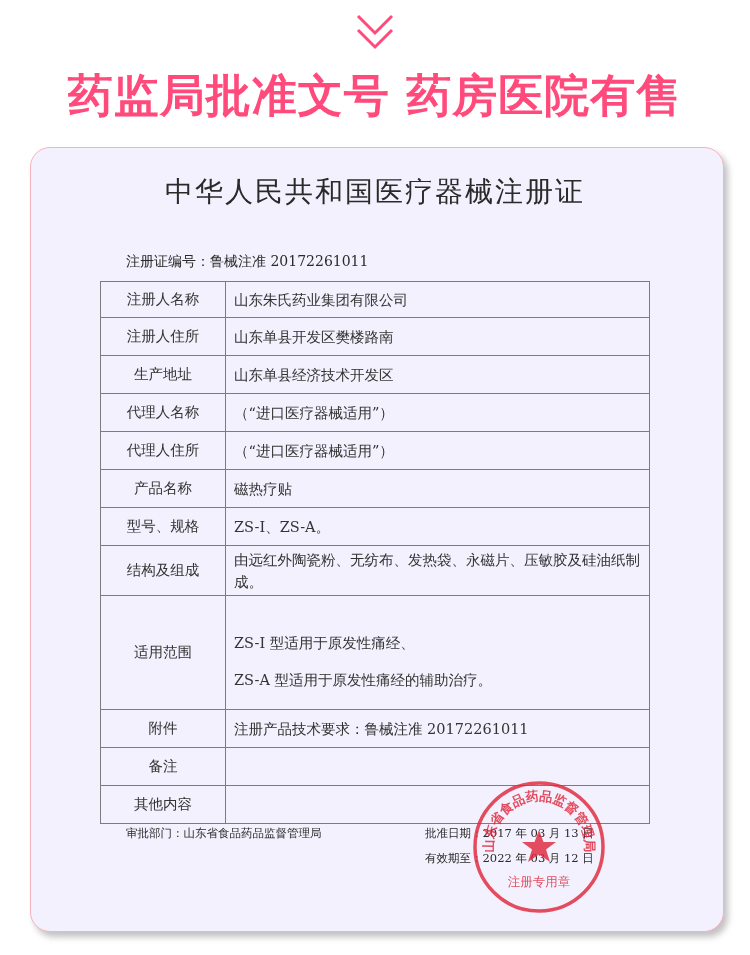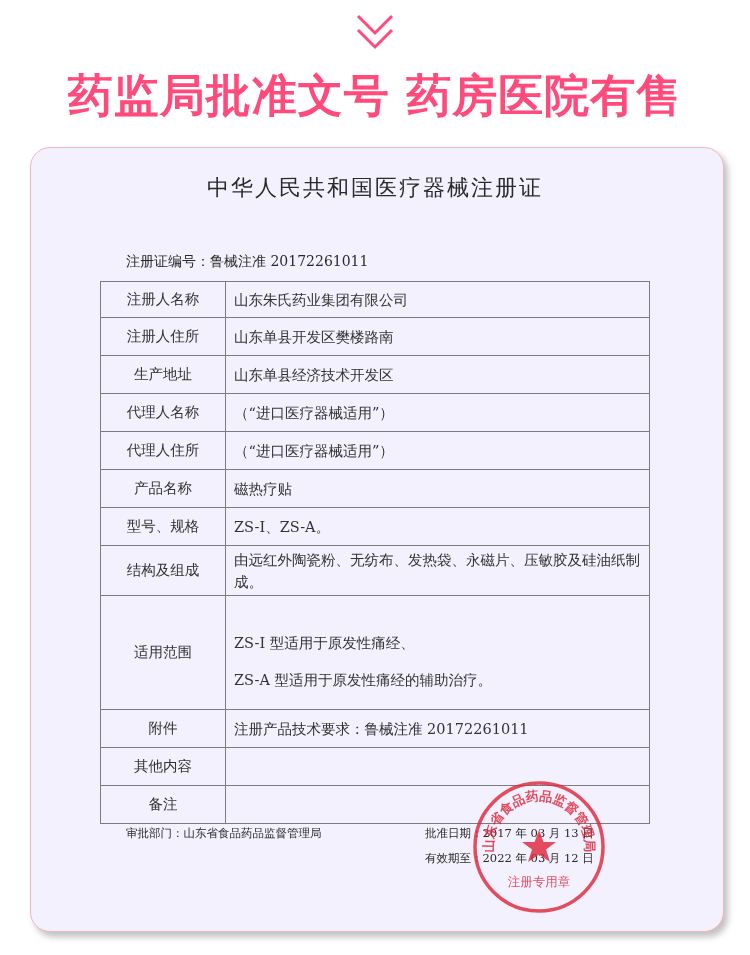--- a/index.html
+++ b/index.html
@@ -45,21 +45,21 @@
     border-radius: 20px;
     box-shadow: 4px 5px 6px rgba(120,120,120,0.45);
   }
   .doc-title {
     position: absolute;
     left: 0;
     top: 173px;
     width: 750px;
     text-align: center;
     font-family: Liberation Sans, sans-serif;
-    font-size: 22px;
+    font-size: 28px;
     color: #2a2a2a;
     letter-spacing: 2px;
   }
   .reg-no {
     position: absolute;
     left: 126px;
     top: 253px;
     font-family: "DejaVu Serif", serif;
     font-size: 14px;
     color: #2a2a2a;
@@ -177,25 +177,25 @@
     <td class="value" style="vertical-align:top;padding-top:8px;">
       <span class="scope-line">ZS-I 型适用于原发性痛经、</span>
       <span class="scope-line">ZS-A 型适用于原发性痛经的辅助治疗。</span>
     </td>
   </tr>
   <tr style="height:38px;">
     <td class="label">附件</td>
     <td class="value">注册产品技术要求：鲁械注准 20172261011</td>
   </tr>
   <tr style="height:38px;">
+    <td class="label">备注</td>
+    <td class="value"></td>
+  </tr>
+  <tr style="height:38px;">
     <td class="label">其他内容</td>
-    <td class="value"></td>
-  </tr>
-  <tr style="height:38px;">
-    <td class="label">备注</td>
     <td class="value"></td>
   </tr>
 </tbody>
   </table>
 
 <div class="footer-dept">审批部门：山东省食品药品监督管理局</div>
 <div class="footer-date" style="top:826px;">批准日期：2017 年 03 月 13 日</div>
 <div class="footer-date" style="top:851px;">有效期至：2022 年 03 月 12 日</div>
 
 <svg class="stamp" viewBox="0 0 138 138">

